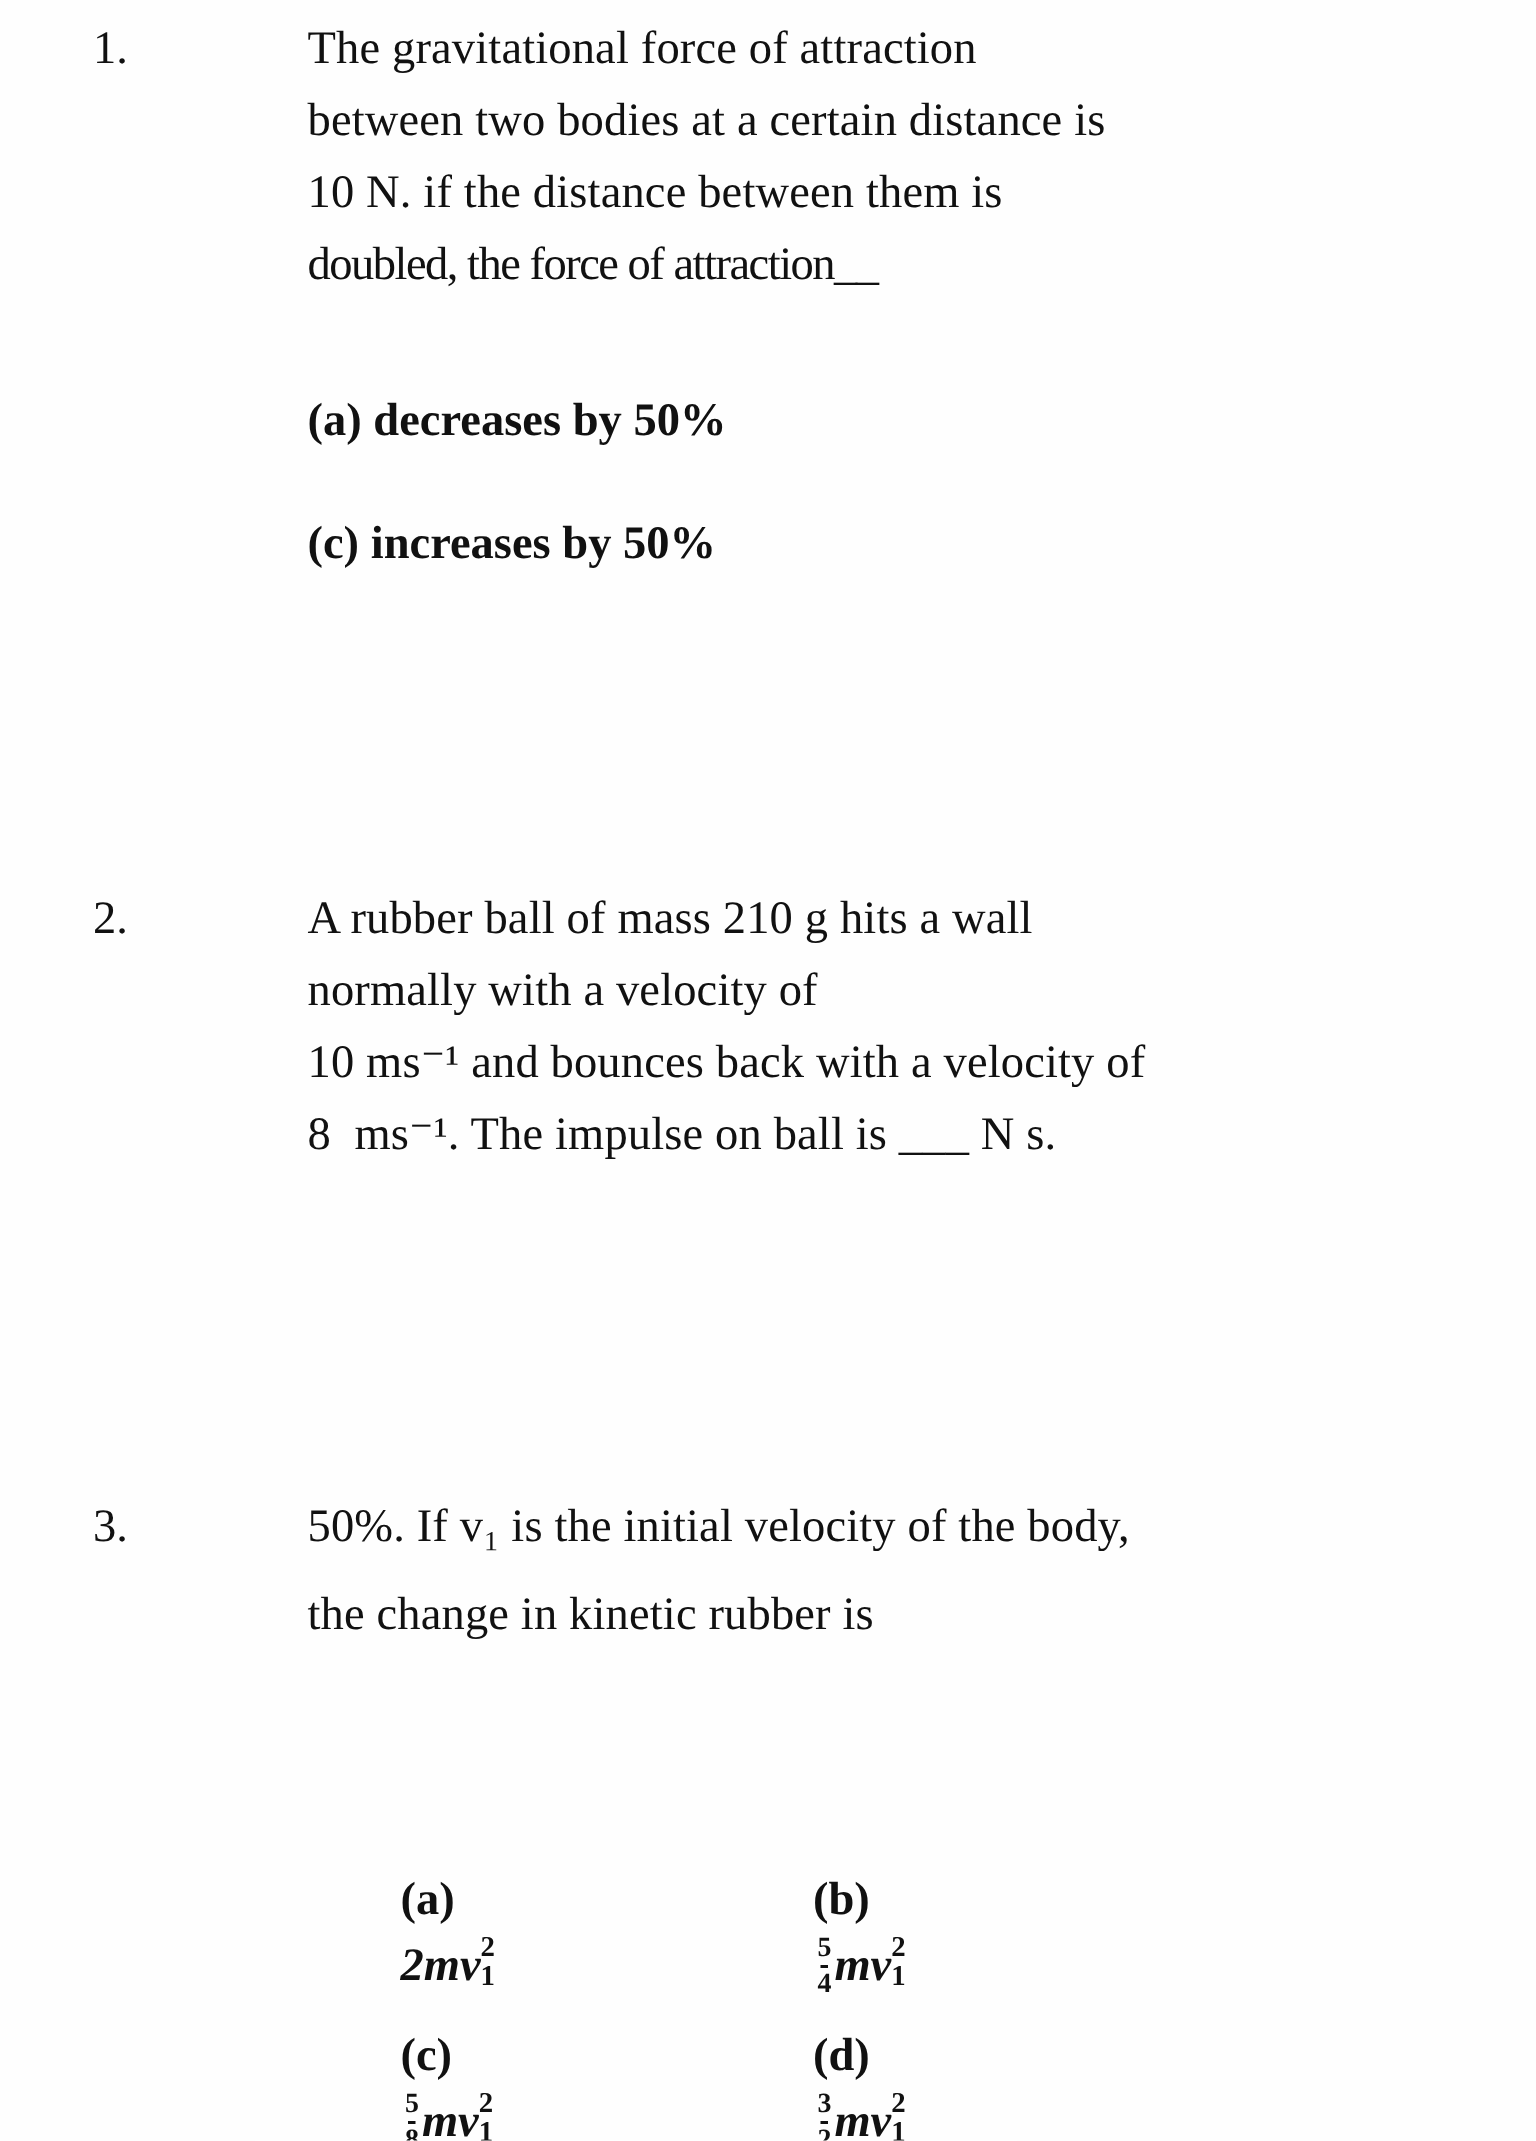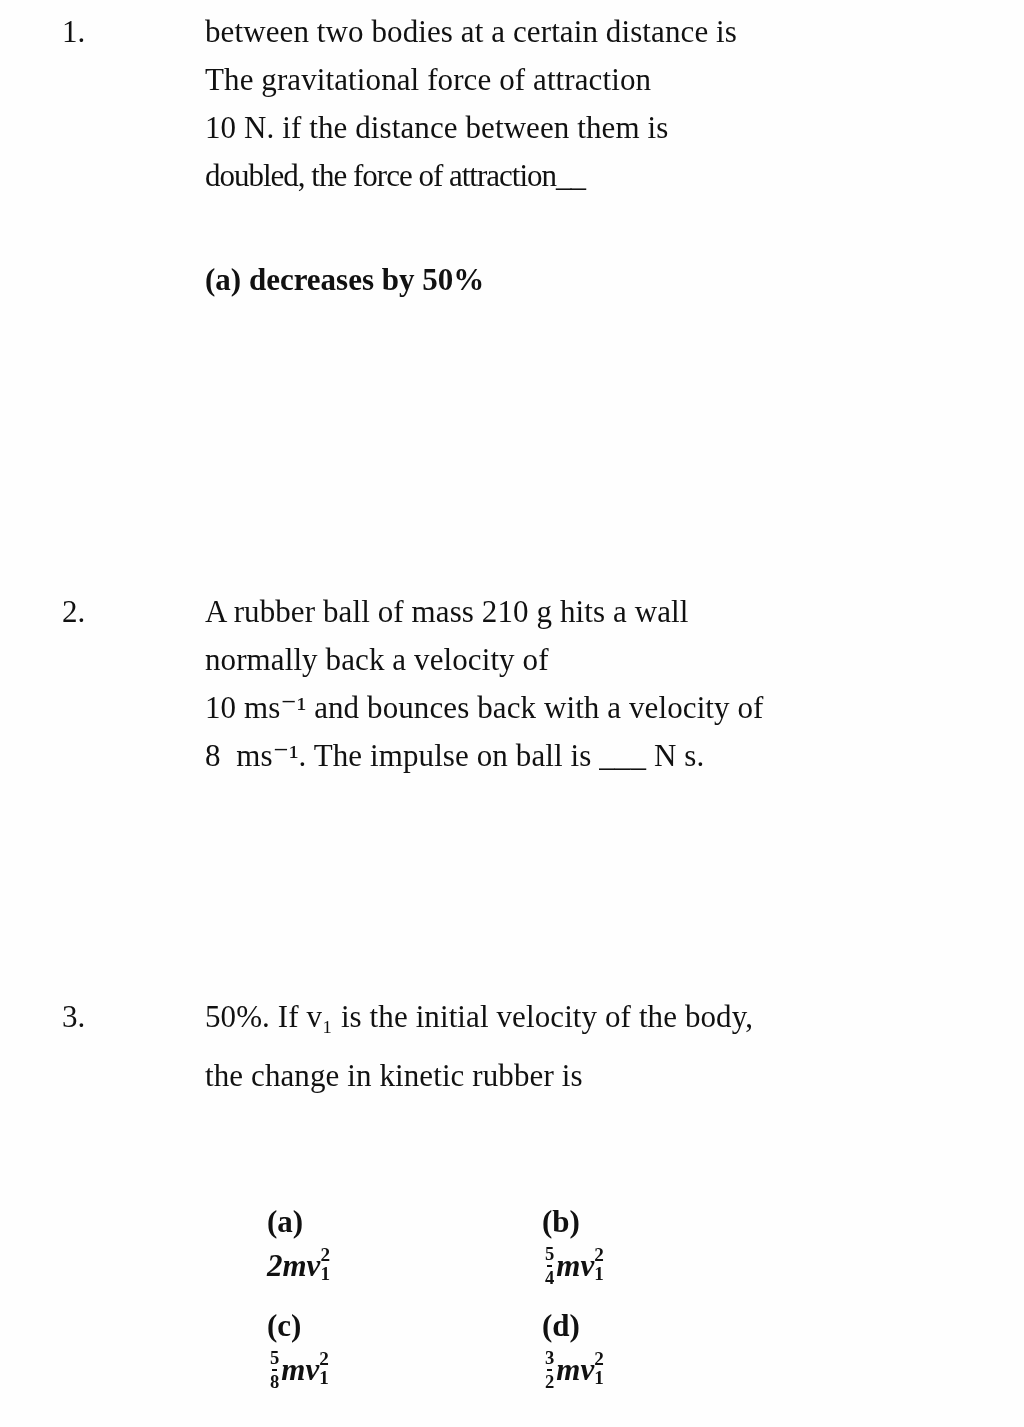--- a/index.html
+++ b/index.html
@@ -122,53 +122,56 @@
   .blank { letter-spacing: -1px; }
 </style>
 </head>
 <body>
 
 <div class="page">
 
   <div class="question" style="top:8px;">
     <div class="q-number">1.</div>
     <div class="q-body">
+      <div class="q-line">The gravitational force of attraction</div>
       <div class="q-line">between two bodies at a certain distance is</div>
-      <div class="q-line">The gravitational force of attraction</div>
       <div class="q-line">10 N. if the distance between them is</div>
       <div class="q-line blank">doubled, the force of attraction__</div>
     </div>
   </div>
 
   <div class="options-single" style="top:258px;">
     <div class="opt-row">
       <div class="opt col1"><span>(a)</span> <span>decreases by 50%</span></div>
     </div>
+    <div class="opt-row">
+      <div class="opt col1"><span>(c)</span> <span>increases by 50%</span></div>
+    </div>
   </div>
 
   <div class="question" style="top:588px;">
     <div class="q-number">2.</div>
     <div class="q-body">
       <div class="q-line">A rubber ball of mass 210 g hits a wall</div>
-      <div class="q-line">normally back a velocity of</div>
+      <div class="q-line">normally with a velocity of</div>
       <div class="q-line">10 ms⁻¹ and bounces back with a velocity of</div>
       <div class="q-line">8  ms⁻¹. The impulse on ball is ___ N s.</div>
     </div>
   </div>
 
 
   <div class="question" style="top:993px;">
     <div class="q-number">3.</div>
     <div class="q-body">
       <div class="q-line">50%. If v₁ is the initial velocity of the body,</div>
       <div class="q-line" style="line-height:70px;">the change in kinetic rubber is</div>
     </div>
   </div>
 
-  <div class="options-single" style="top:1156px;">
+  <div class="options-single" style="top:1200px;">
     <div class="opt-stacked-row">
       <div class="opt col1">
         <span>(a)</span>
         <span class="mathi"><span>2</span>mv<span class="supsub"><span class="sup">2</span><span class="sub">1</span></span></span>
       </div>
       <div class="opt col2">
         <span>(b)</span>
         <span class="mathi"><span class="frac"><span class="num">5</span><span class="bar"></span><span class="den">4</span></span>mv<span class="supsub"><span class="sup">2</span><span class="sub">1</span></span></span>
       </div>
     </div>

